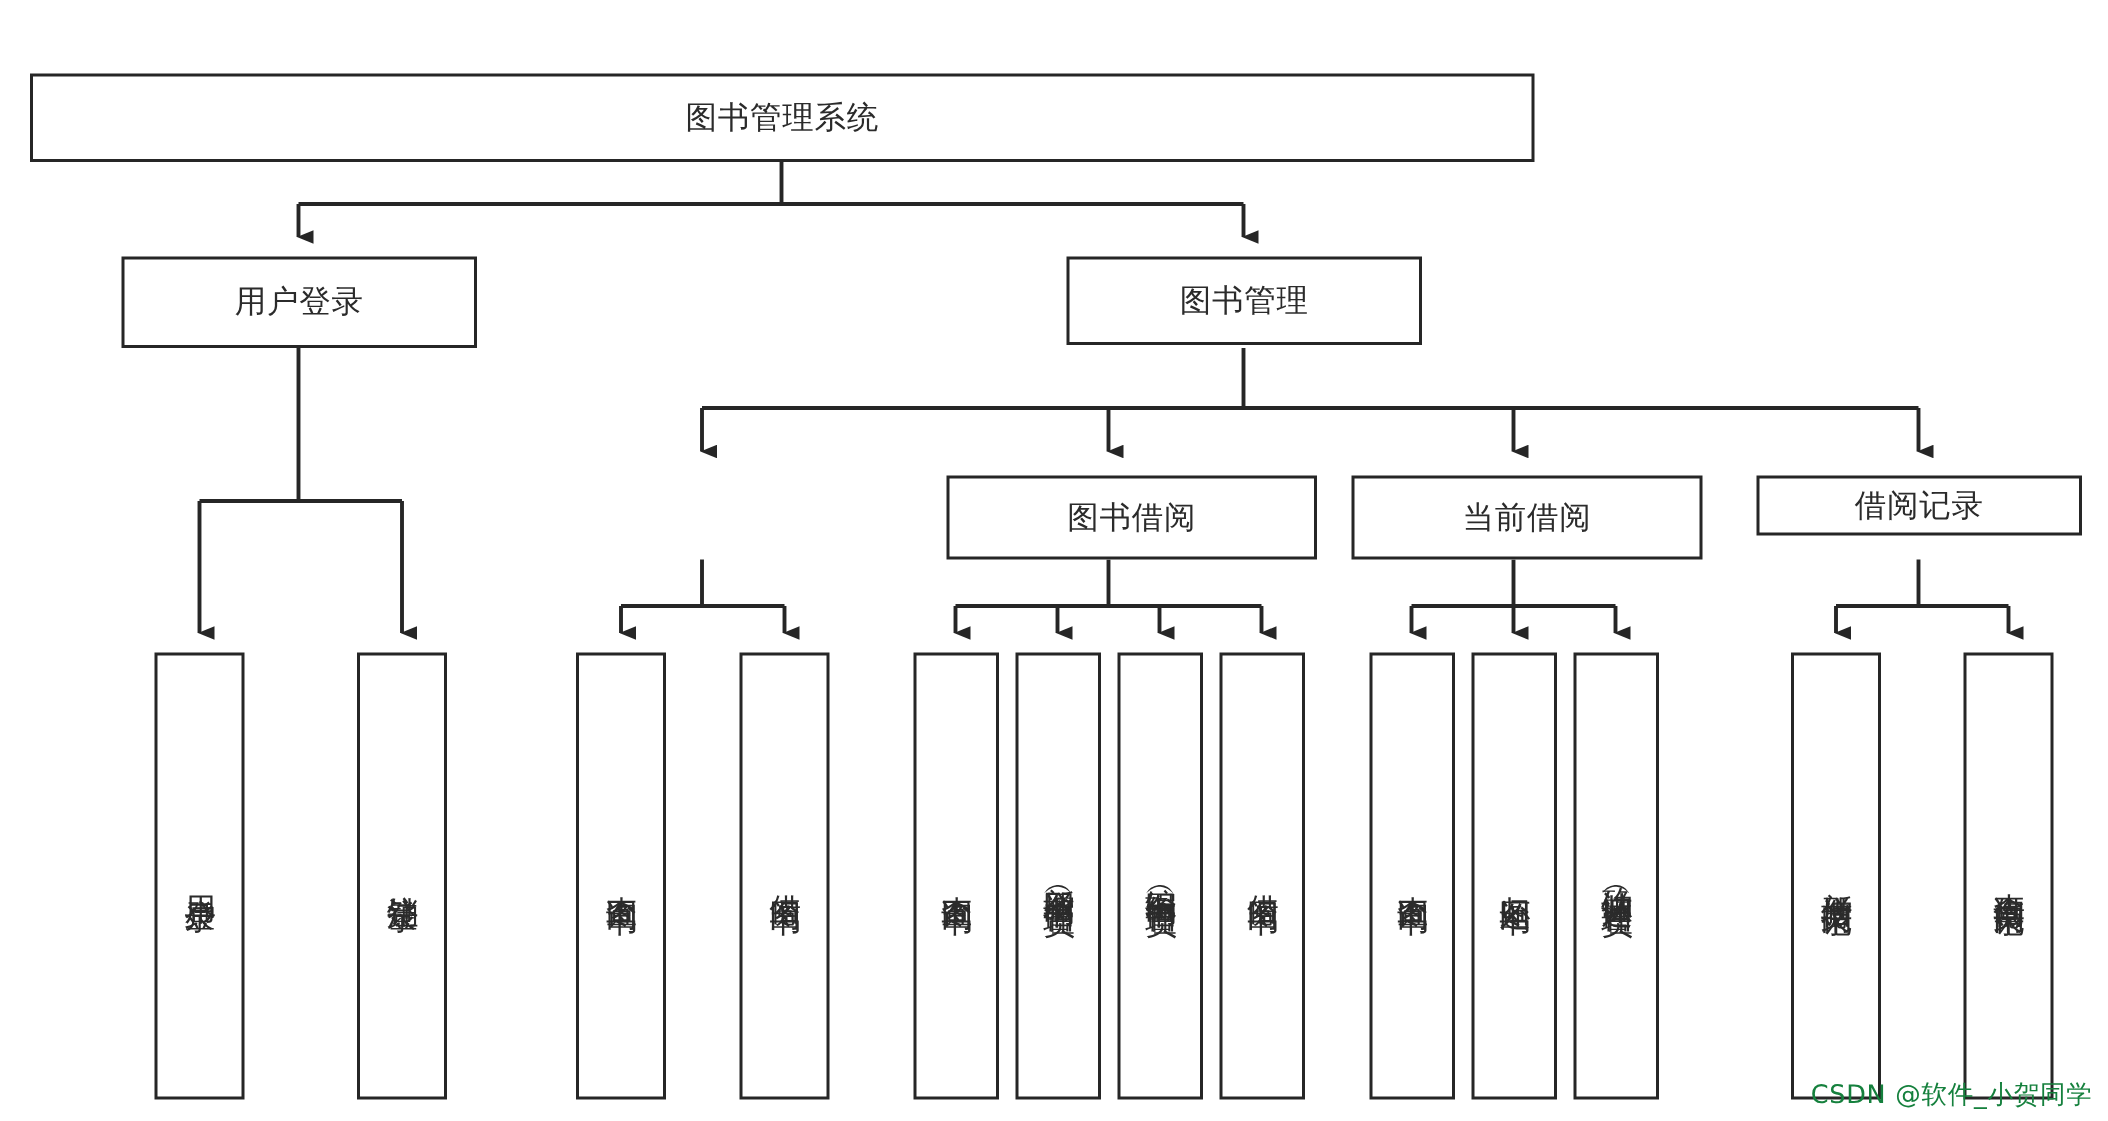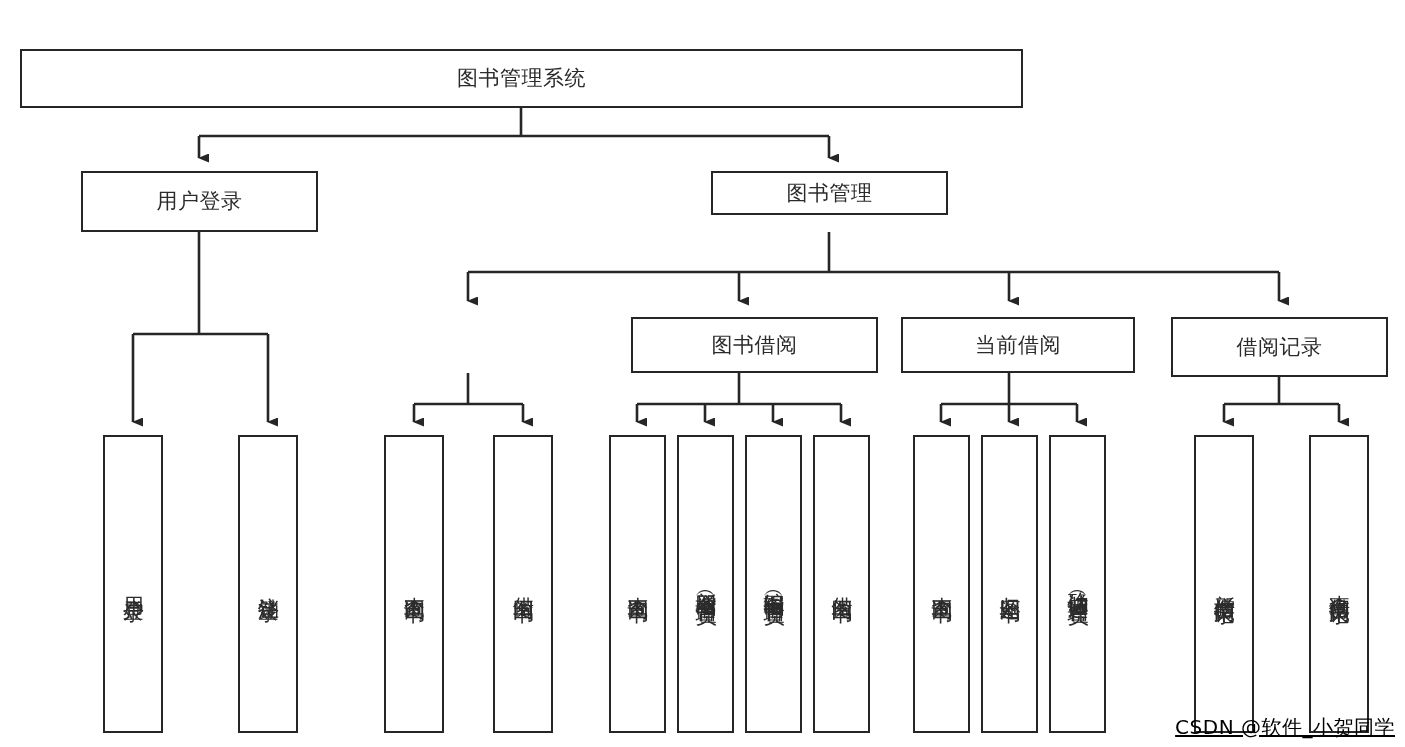--- a/index.html
+++ b/index.html
@@ -47,26 +47,25 @@
     writing-mode: vertical-rl;
     text-orientation: upright;
     font-size: 21px;
     letter-spacing: 2px;
     line-height: 1;
   }
   .watermark {
     position: absolute;
     right: 10px;
     bottom: 6px;
-    color: #000000;
-    font-size: 20px;
+    color: #15803d;
+    font-size: 17px;
     letter-spacing: 0.5px;
     user-select: none;
     white-space: nowrap;
-    text-decoration: underline;
   }
 </style>
 </head>
 <body>
 
 <div id="diagram-canvas">
 
   <svg id="diagram-svg" viewBox="0 0 1405 747" xmlns="http://www.w3.org/2000/svg">
     <defs>
       <marker id="arrowhead" markerWidth="9" markerHeight="11" refX="4.5" refY="10" orient="auto" markerUnits="userSpaceOnUse">
@@ -119,31 +118,31 @@
     </g>
   </svg>
 
   <div class="node-box" style="left:20px; top:14px; width:1003px; height:59px;margin-top:35px;">
     <span class="node-label">图书管理系统</span>
   </div>
 
   <div class="node-box" style="left:81px; top:171px; width:237px; height:61px;">
     <span class="node-label">用户登录</span>
   </div>
-  <div class="node-box" style="left:711px; top:171px; width:237px; height:44px;">
+  <div class="node-box" style="left:711px; top:171px; width:237px; height:59px;">
     <span class="node-label">图书管理</span>
   </div>
 
   <div class="node-box" style="left:631px; top:317px; width:247px; height:56px;">
     <span class="node-label">图书借阅</span>
   </div>
   <div class="node-box" style="left:901px; top:317px; width:234px; height:56px;">
     <span class="node-label">当前借阅</span>
   </div>
-  <div class="node-box" style="left:1171px; top:317px; width:217px; height:60px;">
+  <div class="node-box" style="left:1171px; top:317px; width:217px; height:40px;">
     <span class="node-label">借阅记录</span>
   </div>
 
   <div class="node-box" style="left:103px; top:435px; width:60px; height:298px;">
     <span class="node-label vertical">用户登录</span>
   </div>
   <div class="node-box" style="left:238px; top:435px; width:60px; height:298px;">
     <span class="node-label vertical">注销登录</span>
   </div>
 

